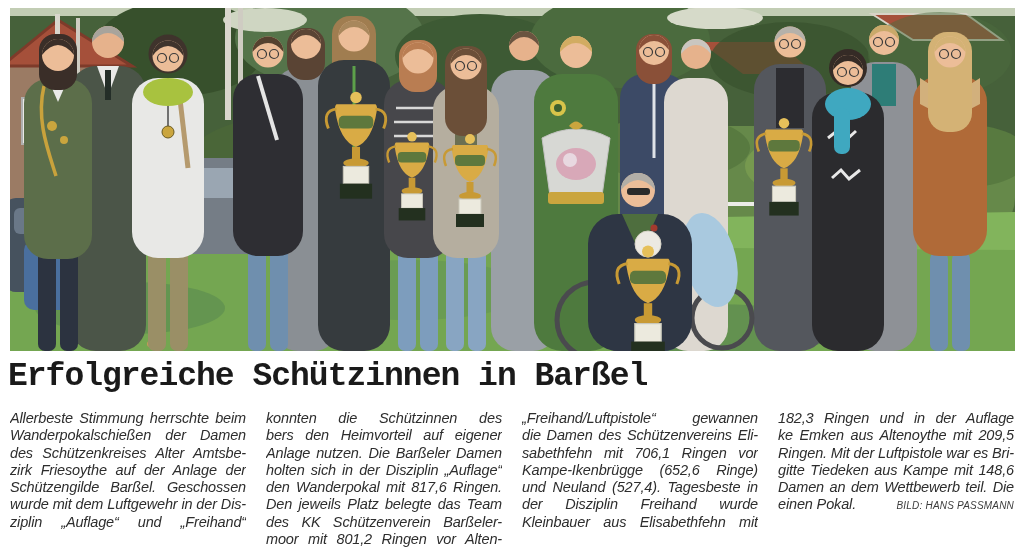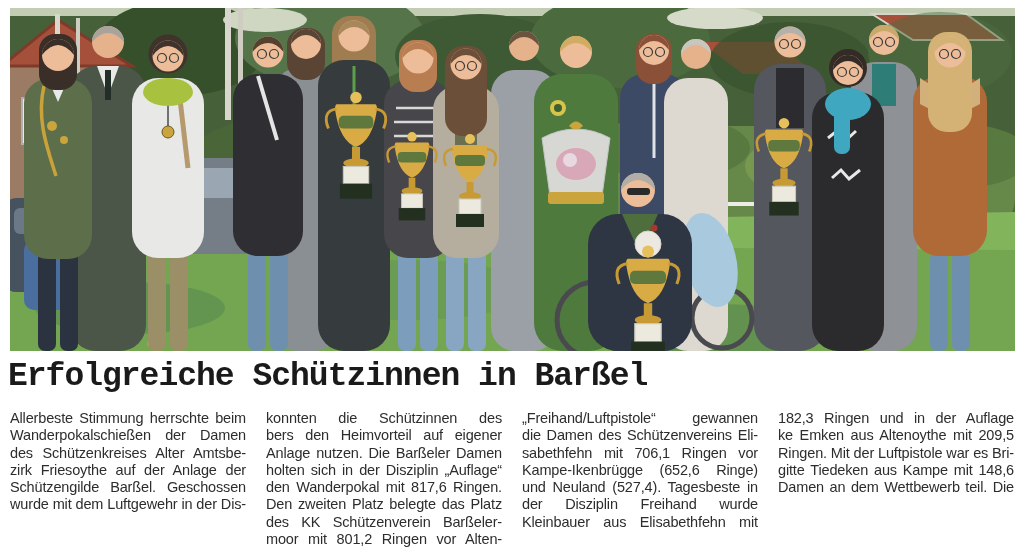--- a/index.html
+++ b/index.html
@@ -15,21 +15,21 @@
   }
   .photo-wrap svg { display:block; width:100%; height:100%; }
   .headline {
     position:absolute; left:8px; top:332px; width:1008px;
     font-family:Liberation Mono, monospace; font-weight:bold;
     font-size:33px; line-height:46px; letter-spacing:-1px;
     color:var(--ink); white-space:nowrap;
   }
   .columns {
     position:absolute; left:10px; top:410px; width:1004px;
-    display:flex; gap:20px;
+    display:flex; gap:20px;font-style:italic;
   }
   .col {
     width:236px; flex:0 0 236px;
     font-size:14.5px; line-height:17.3px; letter-spacing:-0.15px;
     color:var(--body);
   }
   .line {
     height:17.3px; text-align:justify; text-align-last:justify;
     text-justify:inter-word; overflow:hidden; white-space:nowrap0;
   }
@@ -323,40 +323,45 @@
 <h1 class="headline">Erfolgreiche Schützinnen in Barßel</h1>
 
 <div class="columns">
   <div class="col">
       <div class="line">Allerbeste Stimmung herrschte beim</div>
       <div class="line">Wanderpokalschießen der Damen</div>
       <div class="line">des Schützenkreises Alter Amtsbe-</div>
       <div class="line">zirk Friesoythe auf der Anlage der</div>
       <div class="line">Schützengilde Barßel. Geschossen</div>
       <div class="line">wurde mit dem Luftgewehr in der Dis-</div>
+      <div class="line">ziplin „Auflage“ und „Freihand“</div>
     </div>
   <div class="col">
       <div class="line">konnten die Schützinnen des Gastge-</div>
       <div class="line">bers den Heimvorteil auf eigener</div>
       <div class="line">Anlage nutzen. Die Barßeler Damen</div>
       <div class="line">holten sich in der Disziplin „Auflage“</div>
       <div class="line">den Wanderpokal mit 817,6 Ringen.</div>
-      <div class="line">Den zweiten Platz belegte das Platz</div>
+      <div class="line">Den jeweils Platz belegte das Team</div>
       <div class="line">des KK Schützenverein Barßeler-</div>
       <div class="line">moor mit 801,2 Ringen vor Alten-</div>
     </div>
   <div class="col">
       <div class="line">„Freihand/Luftpistole“ gewannen</div>
       <div class="line">die Damen des Schützenvereins Eli-</div>
       <div class="line">sabethfehn mit 706,1 Ringen vor</div>
       <div class="line">Kampe-Ikenbrügge (652,6 Ringe)</div>
       <div class="line">und Neuland (527,4). Tagesbeste in</div>
       <div class="line">der Disziplin Freihand wurde Cornelia</div>
       <div class="line">Kleinbauer aus Elisabethfehn mit</div>
     </div>
   <div class="col">
       <div class="line">182,3 Ringen und in der Auflage Anni-</div>
       <div class="line">ke Emken aus Altenoythe mit 209,5</div>
       <div class="line">Ringen. Mit der Luftpistole war es Bri-</div>
       <div class="line">gitte Tiedeken aus Kampe mit 148,6</div>
       <div class="line">Damen an dem Wettbewerb teil. Die</div>
+      <div class="line endline">
+        <span>einen Pokal.</span>
+        <span class="credit">BILD: HANS PASSMANN</span>
+      </div>
     </div>
 </div>
 
 </body></html>

